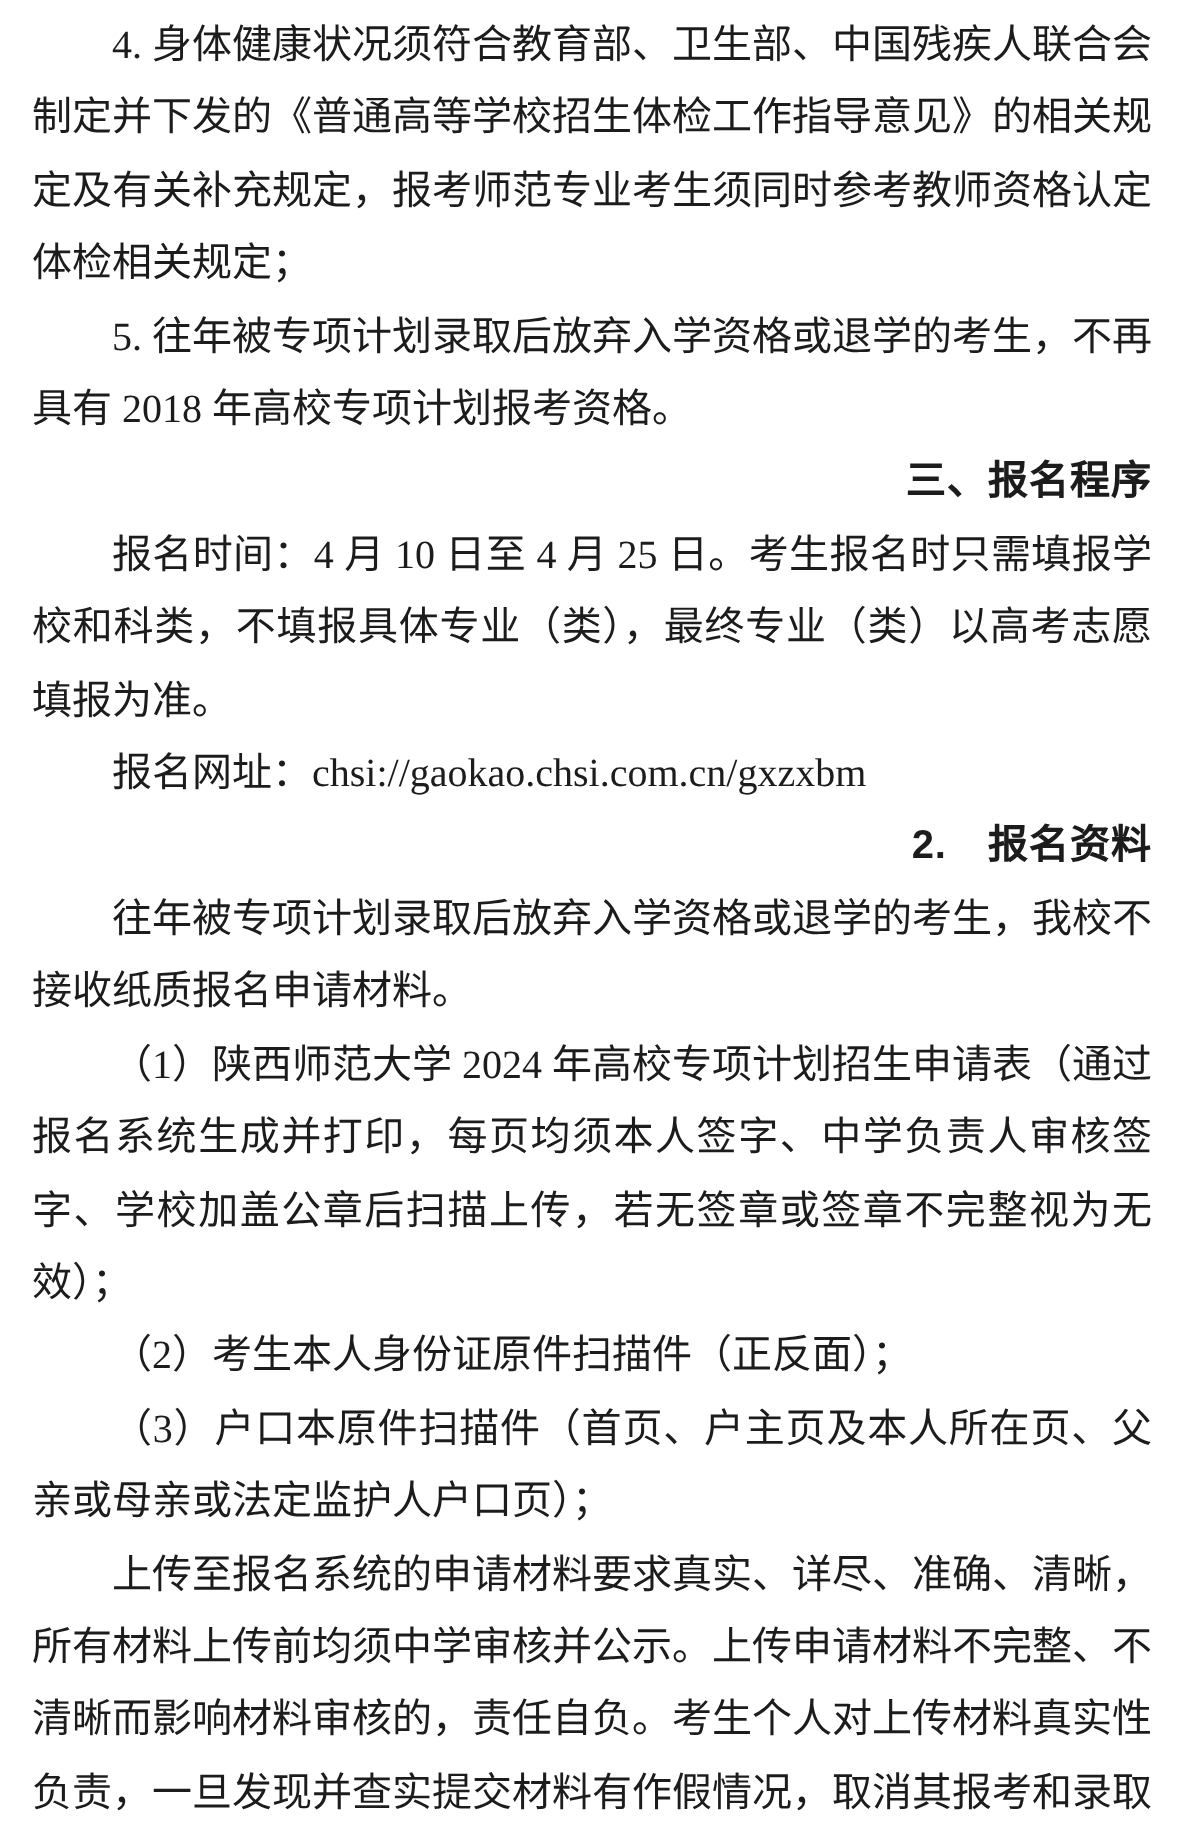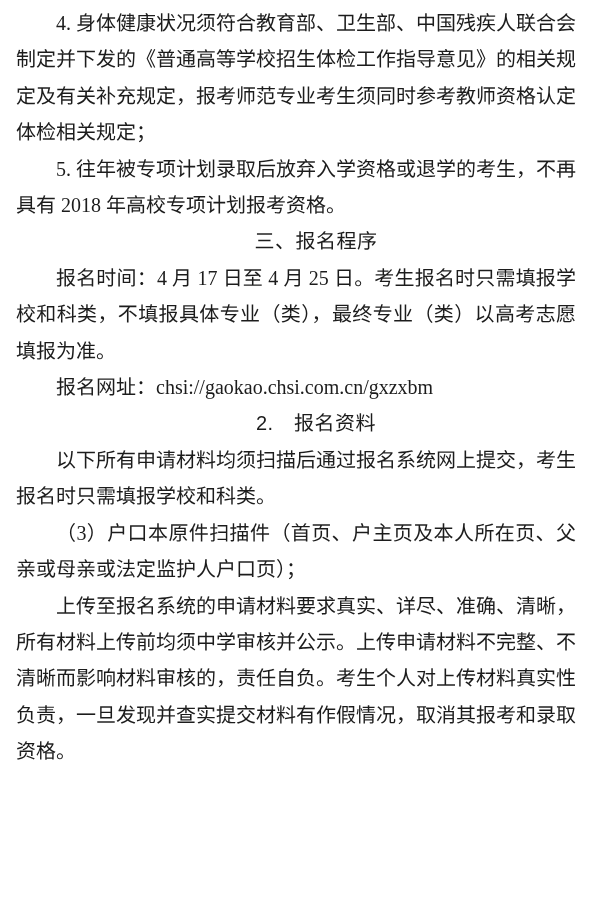--- a/index.html
+++ b/index.html
@@ -25,32 +25,34 @@
   }
   .para {
     margin: 0;
     text-indent: 2em;
     text-align: justify;
     word-break: break-all;
   }
   .heading {
     margin: 0;
     text-indent: 2em;
-    text-align: center;
+    text-align: right;
     font-family: "Liberation Sans", "DejaVu Sans", sans-serif;
-    font-weight: 400;
+    font-weight: 700;
     letter-spacing: 0.5px;
   }
 </style>
 </head>
 <body>
 
 <div class="doc-page">
   <p class="para">4. 身体健康状况须符合教育部、卫生部、中国残疾人联合会制定并下发的《普通高等学校招生体检工作指导意见》的相关规定及有关补充规定，报考师范专业考生须同时参考教师资格认定体检相关规定；</p>
   <p class="para">5. 往年被专项计划录取后放弃入学资格或退学的考生，不再具有 2018 年高校专项计划报考资格。</p>
   <p class="heading">三、报名程序</p>
-  <p class="para">报名时间：4 月 17 日至 4 月 25 日。考生报名时只需填报学校和科类，不填报具体专业（类），最终专业（类）以高考志愿填报为准。</p>
+  <p class="para">报名时间：4 月 10 日至 4 月 25 日。考生报名时只需填报学校和科类，不填报具体专业（类），最终专业（类）以高考志愿填报为准。</p>
   <p class="para">报名网址：chsi://gaokao.chsi.com.cn/gxzxbm</p>
   <p class="heading">2.　报名资料</p>
-  <p class="para">以下所有申请材料均须扫描后通过报名系统网上提交，考生报名时只需填报学校和科类。</p>
+  <p class="para">往年被专项计划录取后放弃入学资格或退学的考生，我校不接收纸质报名申请材料。</p>
+  <p class="para">（1）陕西师范大学 2024 年高校专项计划招生申请表（通过报名系统生成并打印，每页均须本人签字、中学负责人审核签字、学校加盖公章后扫描上传，若无签章或签章不完整视为无效）；</p>
+  <p class="para">（2）考生本人身份证原件扫描件（正反面）；</p>
   <p class="para">（3）户口本原件扫描件（首页、户主页及本人所在页、父亲或母亲或法定监护人户口页）；</p>
   <p class="para">上传至报名系统的申请材料要求真实、详尽、准确、清晰，所有材料上传前均须中学审核并公示。上传申请材料不完整、不清晰而影响材料审核的，责任自负。考生个人对上传材料真实性负责，一旦发现并查实提交材料有作假情况，取消其报考和录取资格。</p>
 </div>
 
 </body></html>

